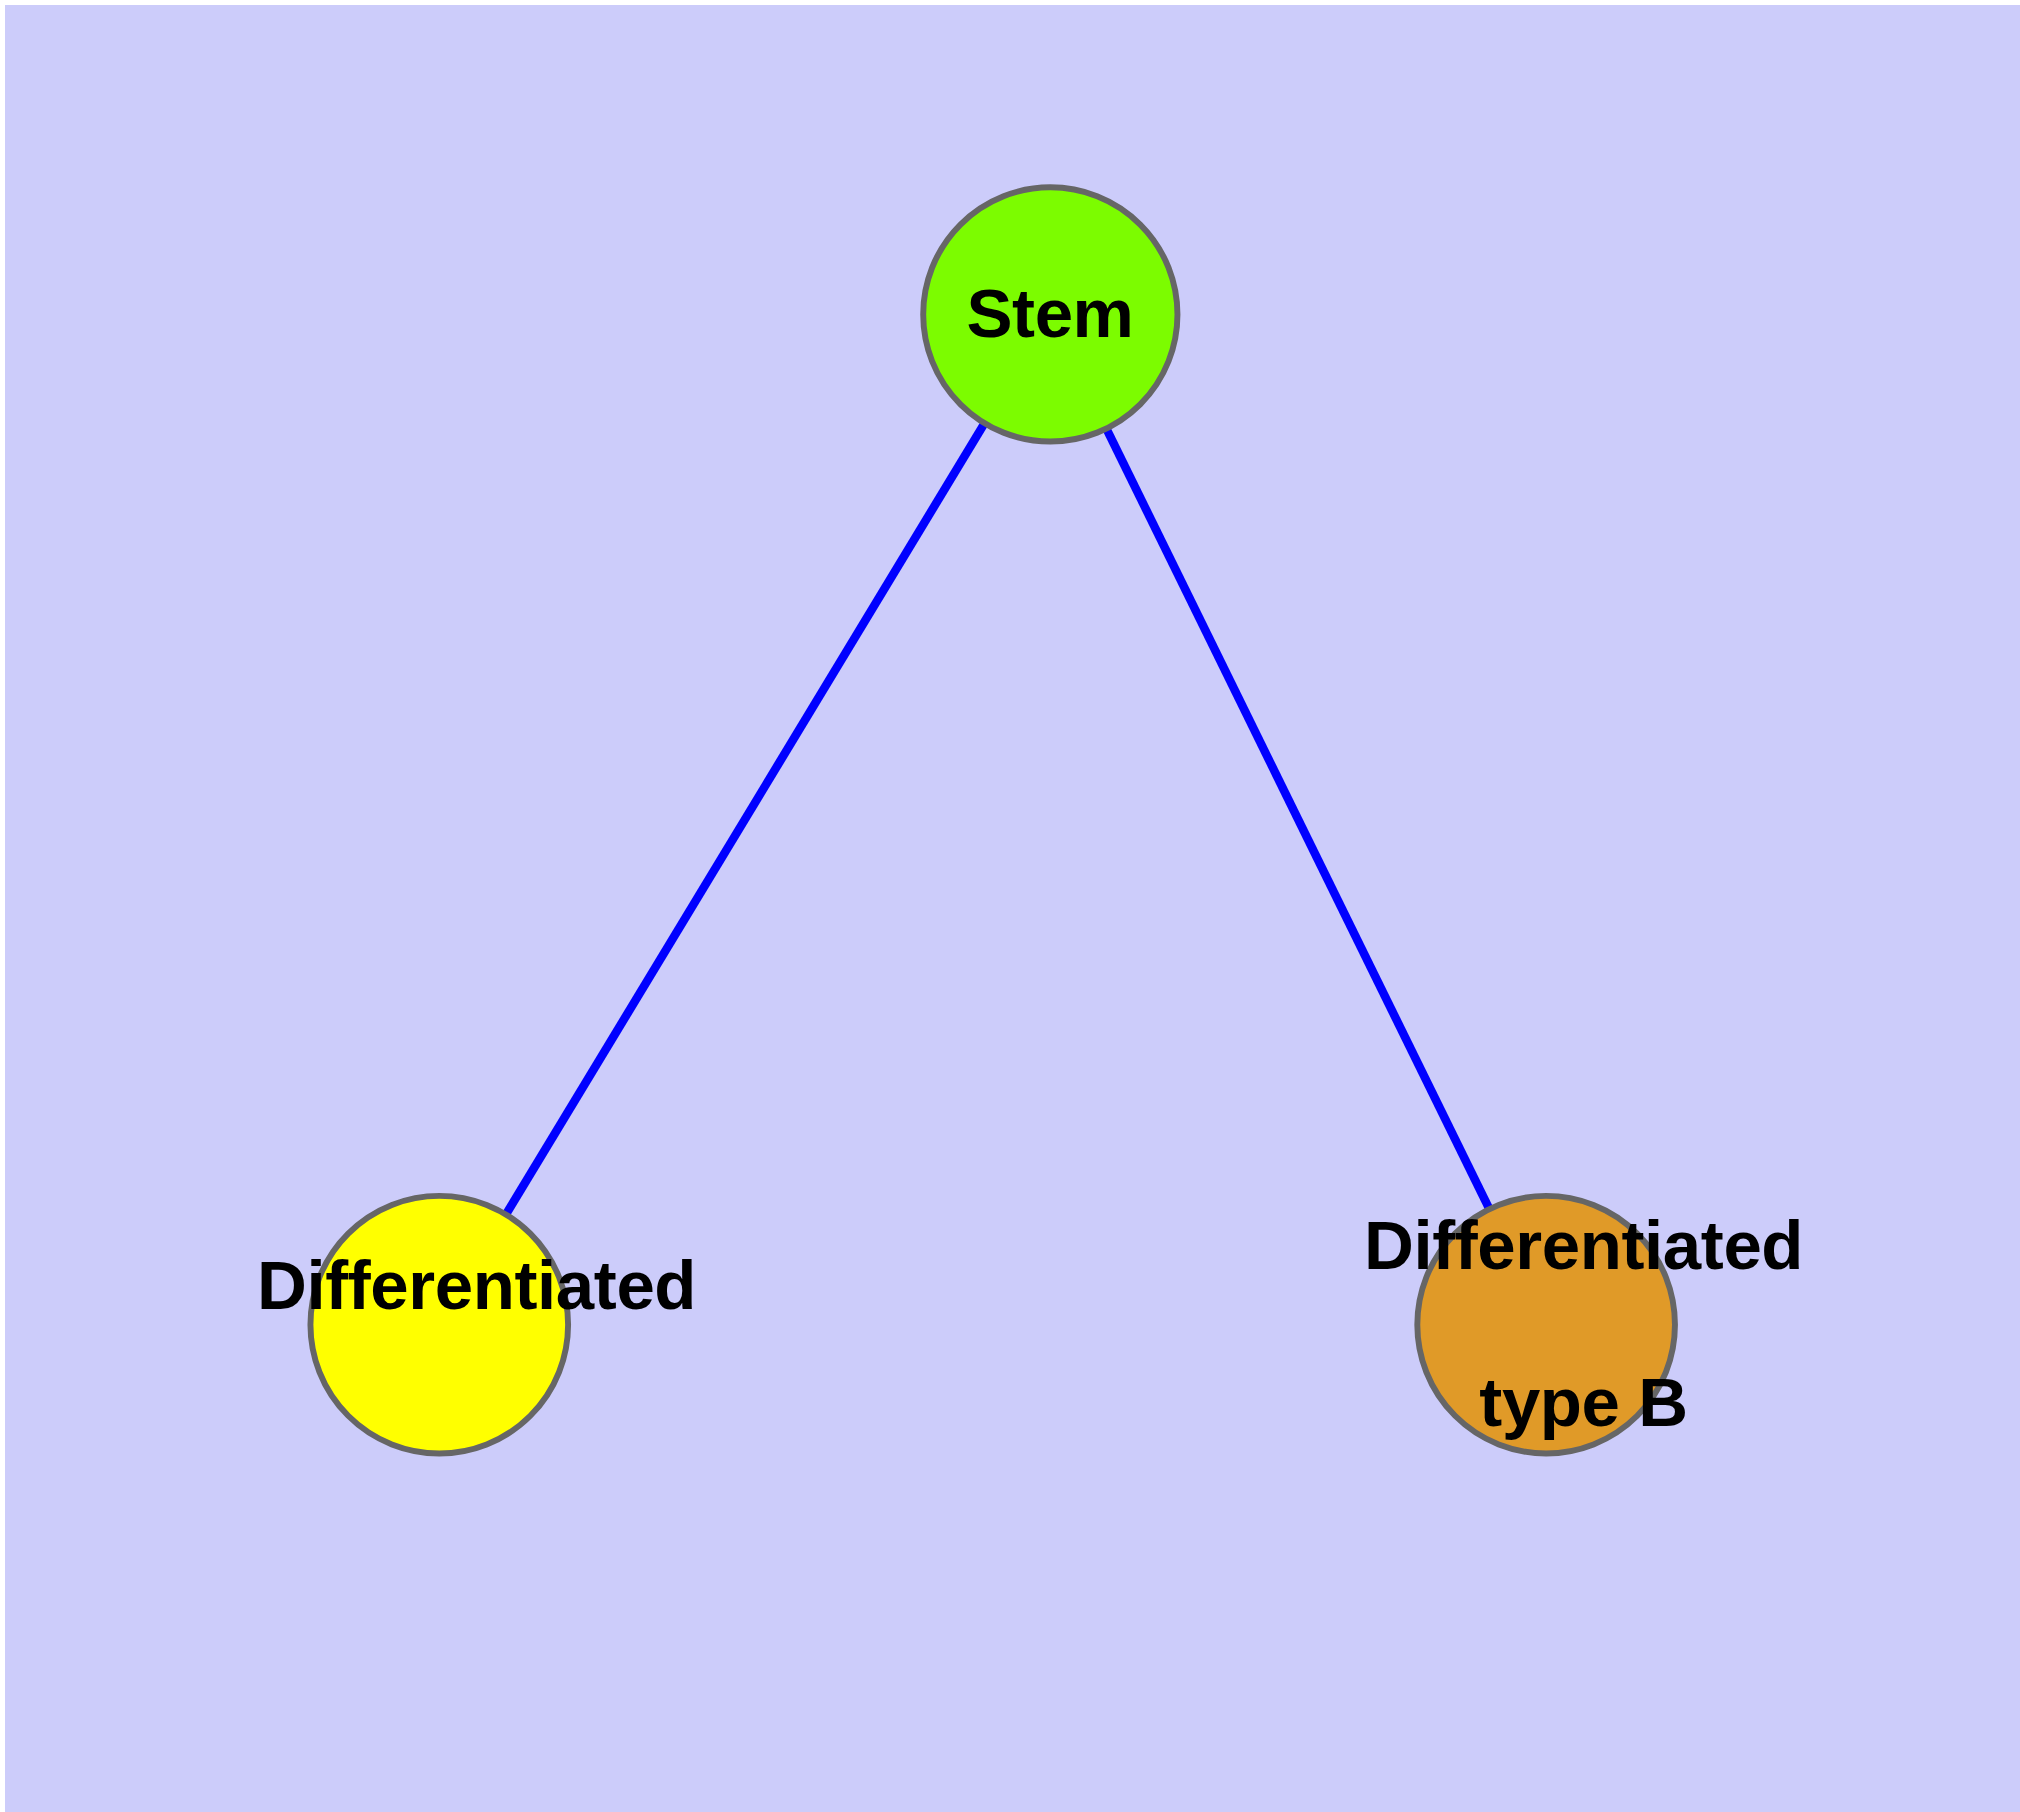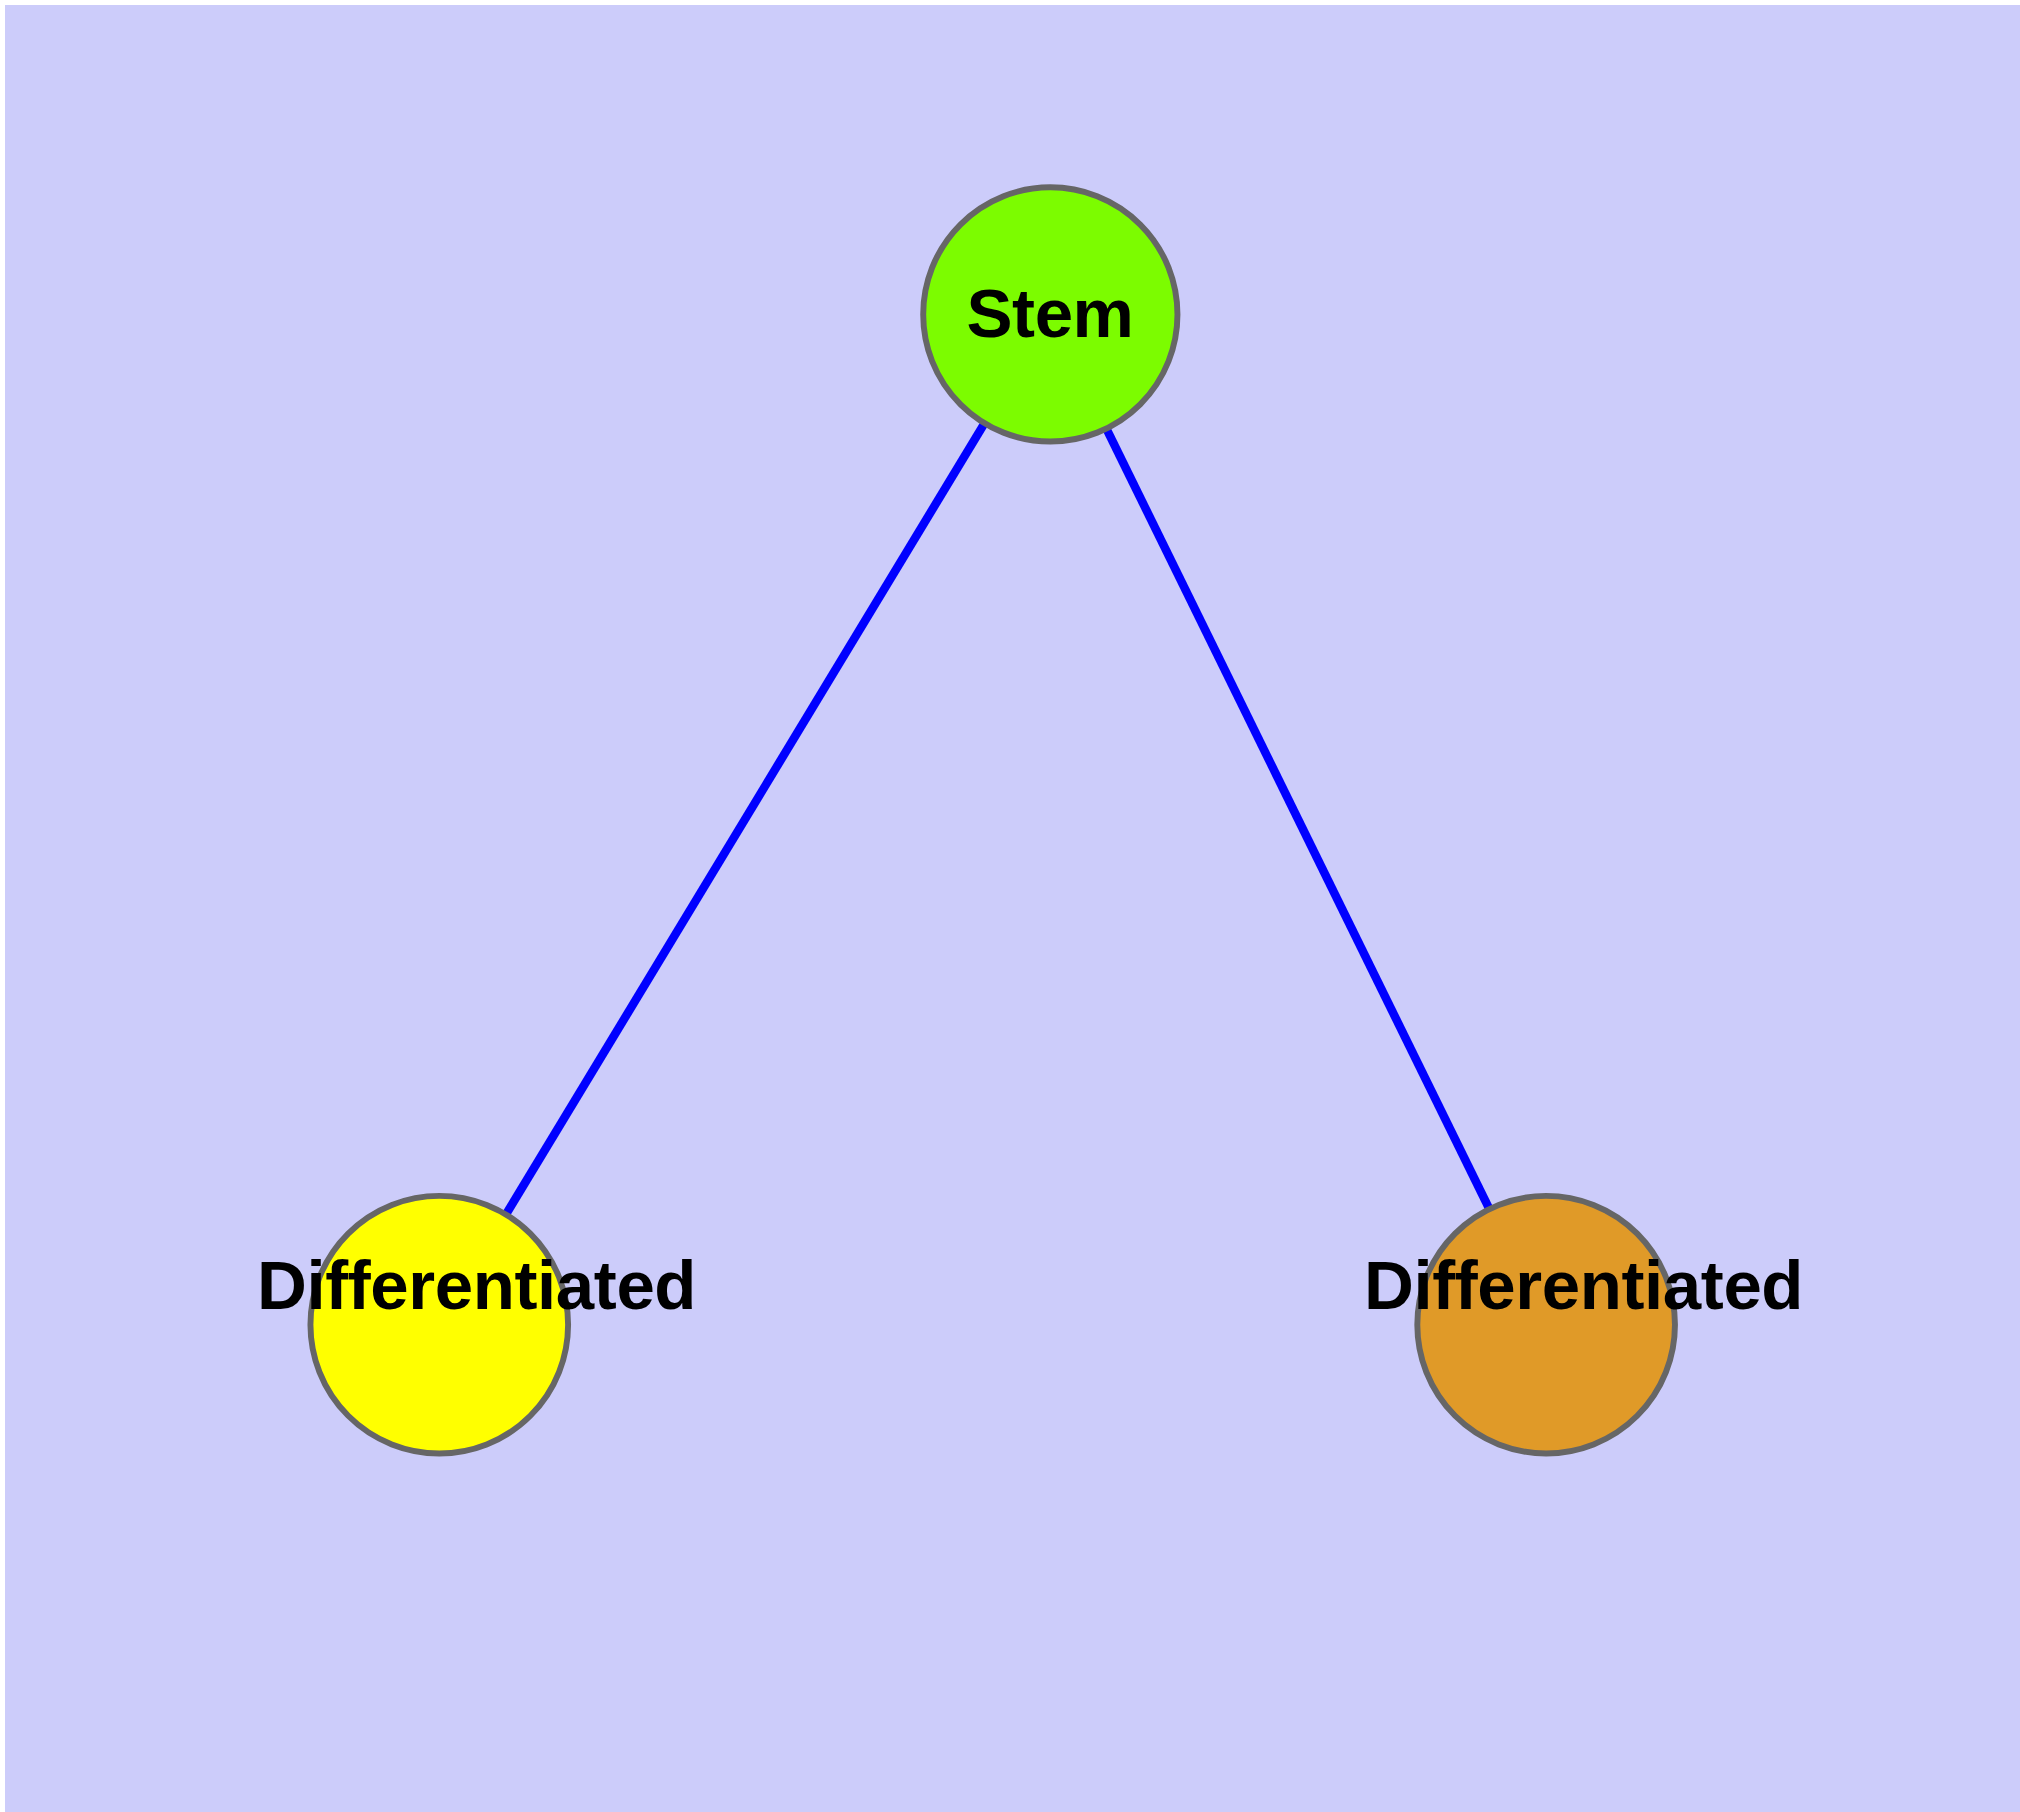--- a/index.html
+++ b/index.html
@@ -63,16 +63,17 @@
   </svg>
 
   <div class="node-label" style="left:1050px; top:314px;">Stem</div>
 
   <div class="node-label" style="left:439px; top:1325px;">
     <span>Differentiated</span><br>
   </div>
 
   <div class="node-label" style="left:1546px; top:1325px;">
     <span>Differentiated</span><br>
+    <span>type B</span>
   </div>
 
 </div>
 
 
 </body></html>

